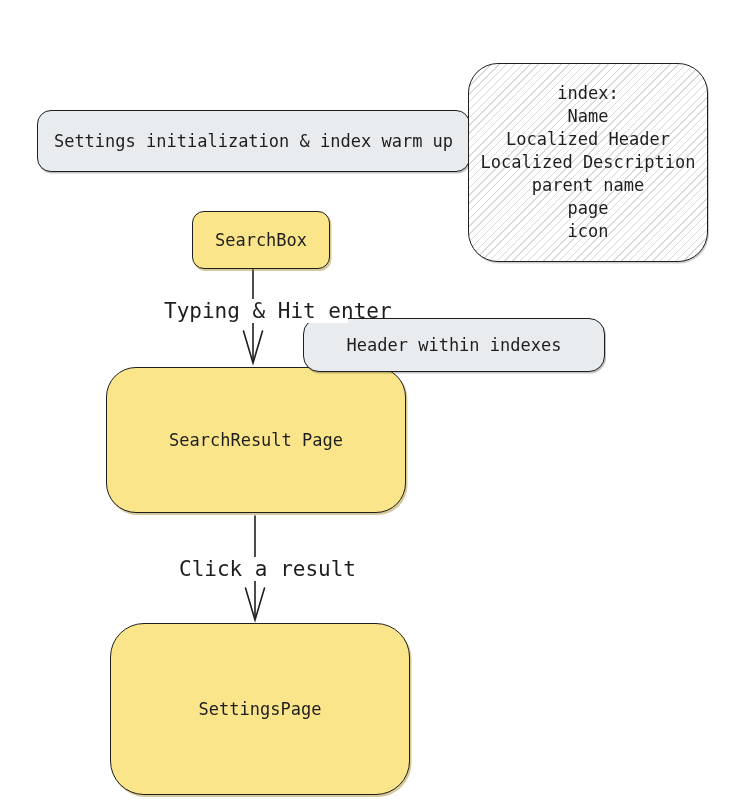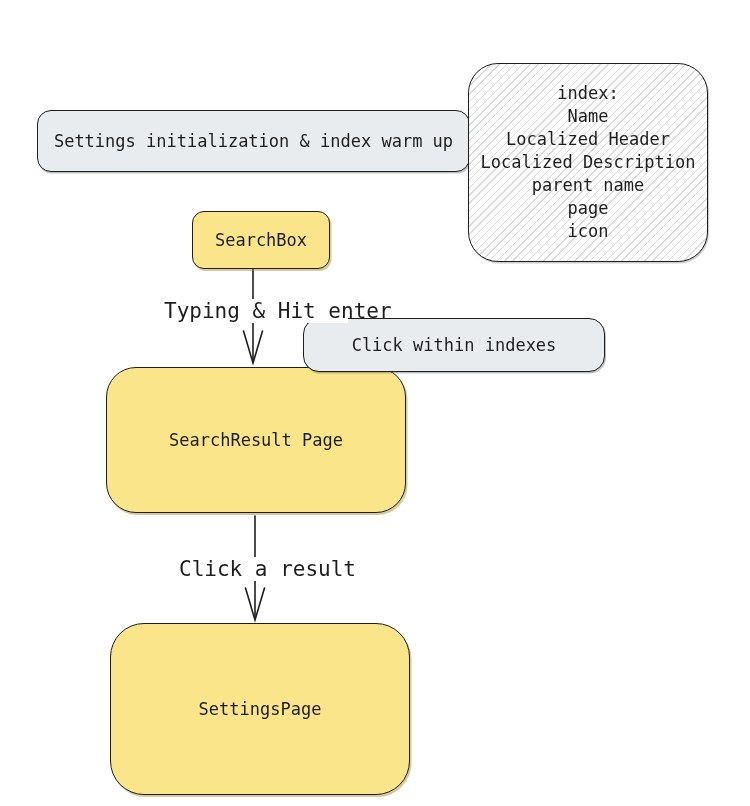--- a/index.html
+++ b/index.html
@@ -94,21 +94,21 @@
 
   <div class="node yellow n-search-box">
     <span>SearchBox</span>
   </div>
 
   <div class="node yellow n-search-result">
     <span>SearchResult Page</span>
   </div>
 
   <div class="node gray n-search-within">
-    <span>Click within indexes</span>
+    <span>Header within indexes</span>
   </div>
 
   <div class="node yellow n-settings-page">
     <span>SettingsPage</span>
   </div>
 
 
   <div class="edge-label l-typing">Typing &amp; Hit enter</div>
   <div class="edge-label l-click">Click a result</div>
 

